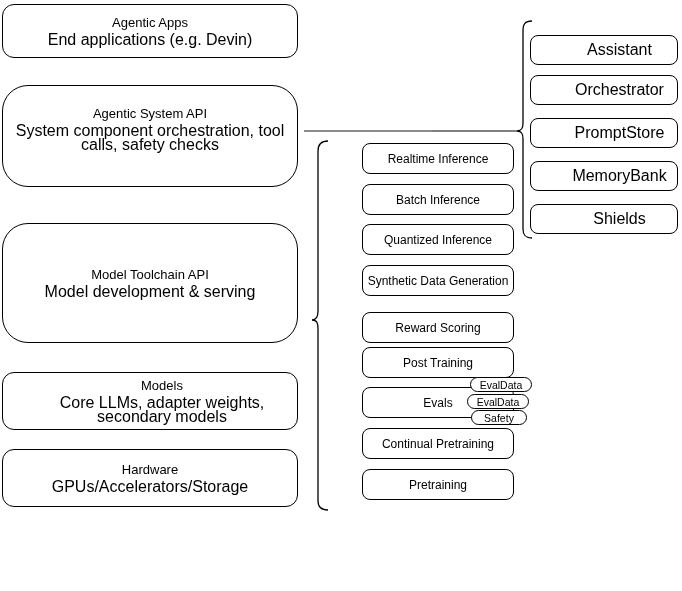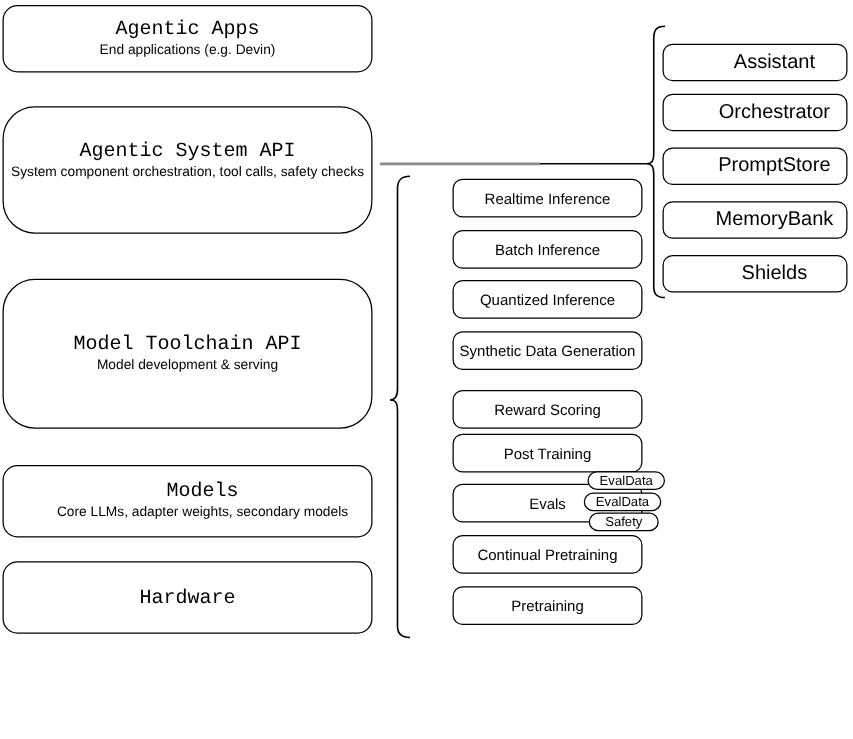--- a/index.html
+++ b/index.html
@@ -29,26 +29,25 @@
     box-sizing: border-box;
     border: 1.3px solid #000000;
     background: #ffffff;
     display: flex;
     flex-direction: column;
     align-items: center;
     justify-content: center;
     text-align: center;
   }
   .layer-box .title {
-    font-size: 16px;
+    font-size: 13px;
     line-height: 16px;
-    font-family: Liberation Mono, monospace;
   }
   .layer-box .subtitle {
-    font-size: 11px;
+    font-size: 16px;
     line-height: 14px;
     margin-top: 2px;
   }
   .r-small { border-radius: 12px; }
   .r-big   { border-radius: 26px; }
   .shift-up .inner { transform: translateY(-7px); }
   .inner { display: flex; flex-direction: column; align-items: center; }
 
   #box-agentic-apps     { top: 4px;   height: 54px;  }
   #box-agentic-system   { top: 85px;  height: 102px; }
@@ -142,20 +141,21 @@
   <div class="layer-box r-small" id="box-models">
     <div class="inner">
       <span class="title">Models</span>
       <span class="subtitle">Core LLMs, adapter weights, secondary models</span>
     </div>
   </div>
 
   <div class="layer-box r-small" id="box-hardware">
     <div class="inner">
       <span class="title">Hardware</span>
+      <span class="subtitle">GPUs/Accelerators/Storage</span>
     </div>
   </div>
 
 
   <div class="mid-box" style="top:143px">Realtime Inference</div>
   <div class="mid-box" style="top:184px">Batch Inference</div>
   <div class="mid-box" style="top:224px">Quantized Inference</div>
   <div class="mid-box" style="top:265px">Synthetic Data Generation</div>
   <div class="mid-box" style="top:312px">Reward Scoring</div>
   <div class="mid-box" style="top:387px">Evals</div>

